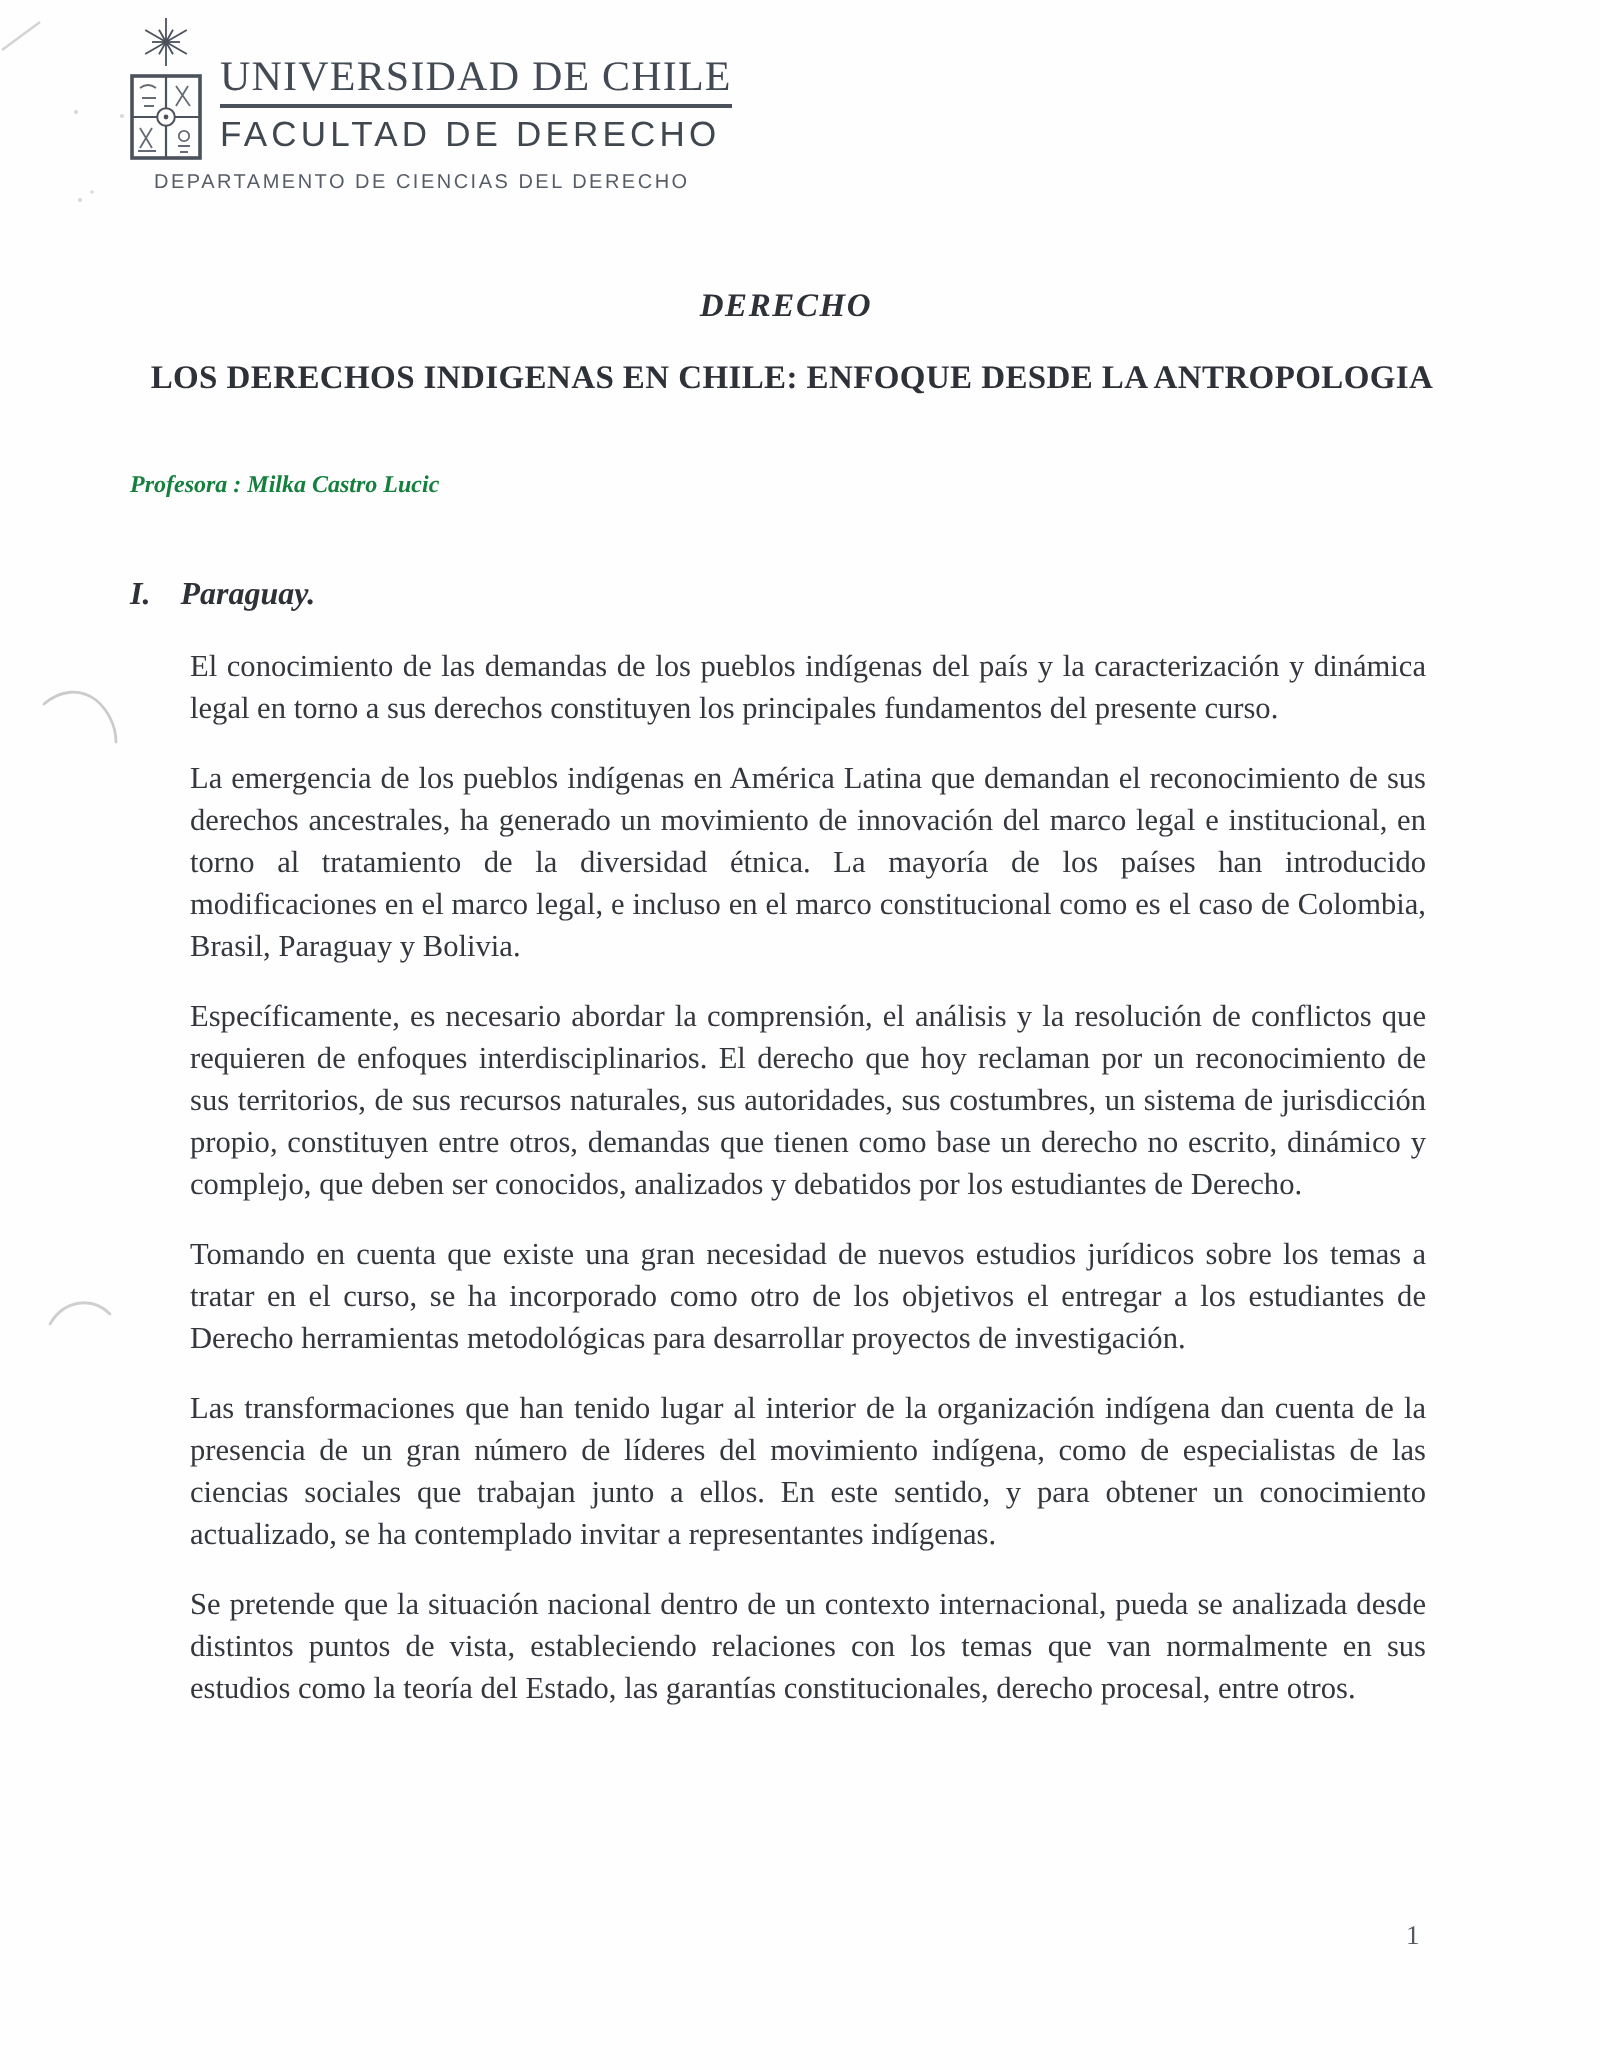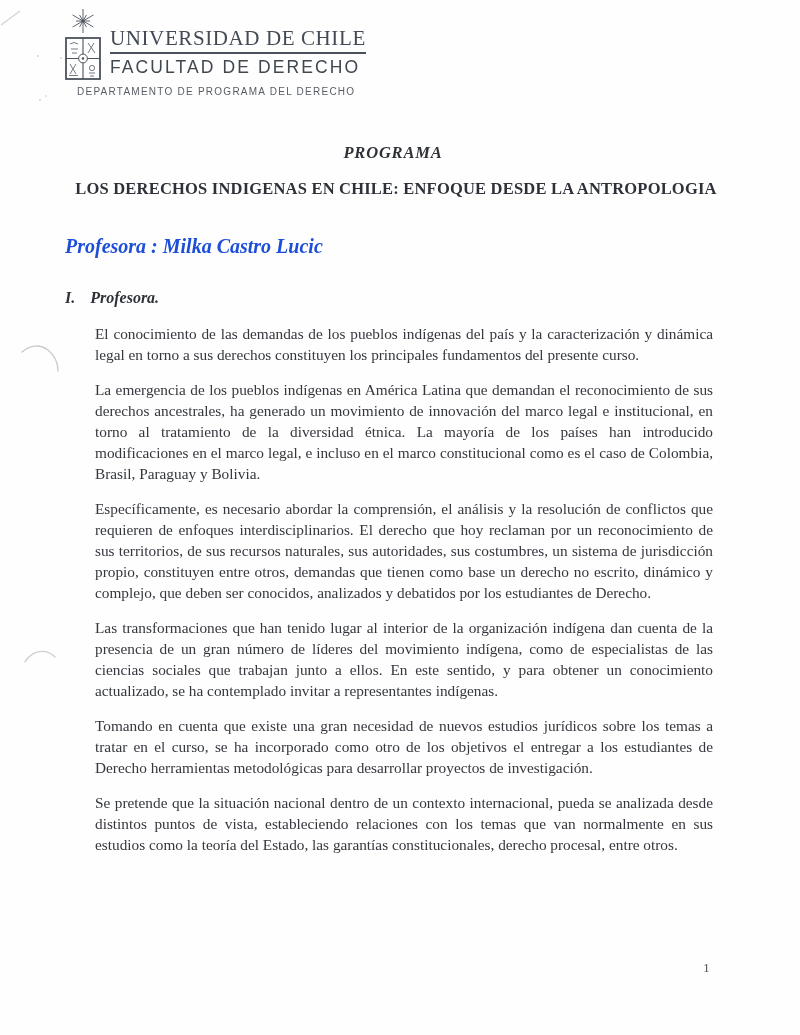--- a/index.html
+++ b/index.html
@@ -79,22 +79,22 @@
     font-size: 16.5px;
     letter-spacing: 0.2px;
     color: #2e3138;
     white-space: nowrap;
   }
   .prof {
     position: absolute;
     top: 235px; left: 65px;
     font-weight: bold;
     font-style: italic;
-    font-size: 20px;
-    color: #1d4ed8;
+    font-size: 12px;
+    color: #15803d;
   }
   .section-head {
     position: absolute;
     top: 289px; left: 65px;
     display: flex;
     gap: 15px;
     font-weight: bold;
     font-style: italic;
     font-size: 16px;
     color: #2e3138;
@@ -176,38 +176,38 @@
         <path d="M10 58 l6 10 M16 58 l-6 10 M9 69.5 h9"></path>
         <circle cx="32" cy="62" r="2.6"></circle>
         <path d="M29 67 h6 M30 70 h4"></path>
       </g>
       <circle cx="23" cy="52.5" r="4.4" fill="#fefefe" stroke="#4b525c" stroke-width="1"></circle>
       <circle cx="23" cy="52.5" r="1.2" fill="#4b525c"></circle>
     </svg>
     <div class="lh-text">
       <div class="uni">UNIVERSIDAD DE CHILE</div>
       <div class="fac">FACULTAD DE DERECHO</div>
-      <div class="dep">DEPARTAMENTO  DE PROGRAMA DEL DERECHO</div>
+      <div class="dep">DEPARTAMENTO  DE CIENCIAS DEL DERECHO</div>
     </div>
   </header>
 
   <main>
-    <h1 class="programa">PROGRAMA</h1>
+    <h1 class="programa">DERECHO</h1>
     <h2 class="course">LOS DERECHOS INDIGENAS EN CHILE: ENFOQUE DESDE LA ANTROPOLOGIA</h2>
     <p class="prof">Profesora : Milka Castro Lucic</p>
 
     <div class="section-head">
       <span>I.</span>
-      <span>Profesora.</span>
+      <span>Paraguay.</span>
     </div>
 
     <div class="paras">
       <p>El conocimiento de las demandas de los pueblos indígenas del país y la caracterización y dinámica legal en torno a sus derechos constituyen los principales fundamentos del presente curso.</p>
       <p>La emergencia de los pueblos indígenas en América Latina que demandan el reconocimiento de sus derechos ancestrales, ha generado un movimiento de innovación del marco legal e institucional, en torno al tratamiento de la diversidad étnica. La mayoría de los países han introducido modificaciones en el marco legal, e incluso en el marco constitucional como es el caso de Colombia, Brasil, Paraguay y Bolivia.</p>
       <p>Específicamente, es necesario abordar la comprensión, el análisis y la resolución de conflictos que requieren de enfoques interdisciplinarios. El derecho que hoy reclaman por un reconocimiento de sus territorios, de sus recursos naturales, sus autoridades, sus costumbres, un sistema de jurisdicción propio, constituyen entre otros, demandas que tienen como base un derecho no escrito, dinámico y complejo, que deben ser conocidos, analizados y debatidos por los estudiantes de Derecho.</p>
+      <p>Tomando en cuenta que existe una gran necesidad de nuevos estudios jurídicos sobre los temas a tratar en el curso, se ha incorporado como otro de los objetivos el entregar a los estudiantes de Derecho herramientas metodológicas para desarrollar proyectos de investigación.</p>
       <p>Las transformaciones que han tenido lugar al interior de la organización indígena dan cuenta de la presencia de un gran número de líderes del movimiento indígena, como de especialistas de las ciencias sociales que trabajan junto a ellos. En este sentido, y para obtener un conocimiento actualizado, se ha contemplado invitar a representantes  indígenas.</p>
-      <p>Tomando en cuenta que existe una gran necesidad de nuevos estudios jurídicos sobre los temas a tratar en el curso, se ha incorporado como otro de los objetivos el entregar a los estudiantes de Derecho herramientas metodológicas para desarrollar proyectos de investigación.</p>
       <p>Se pretende que la situación nacional dentro de un contexto internacional, pueda se analizada desde distintos puntos de vista, estableciendo relaciones con los temas que van normalmente en sus estudios como la teoría del Estado, las garantías constitucionales, derecho procesal, entre otros.</p>
     </div>
   </main>
 
   <div class="pageno">1</div>
 </div>
 
 </body></html>

